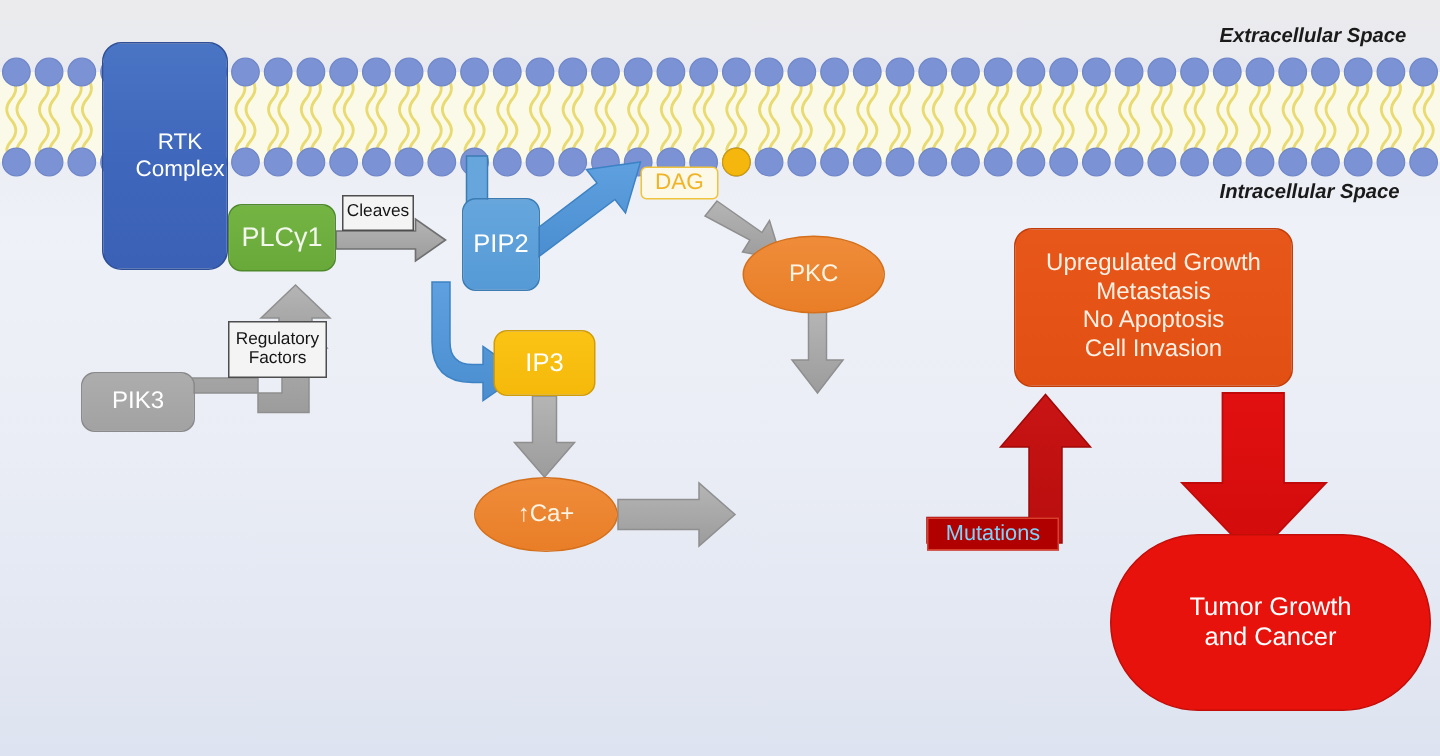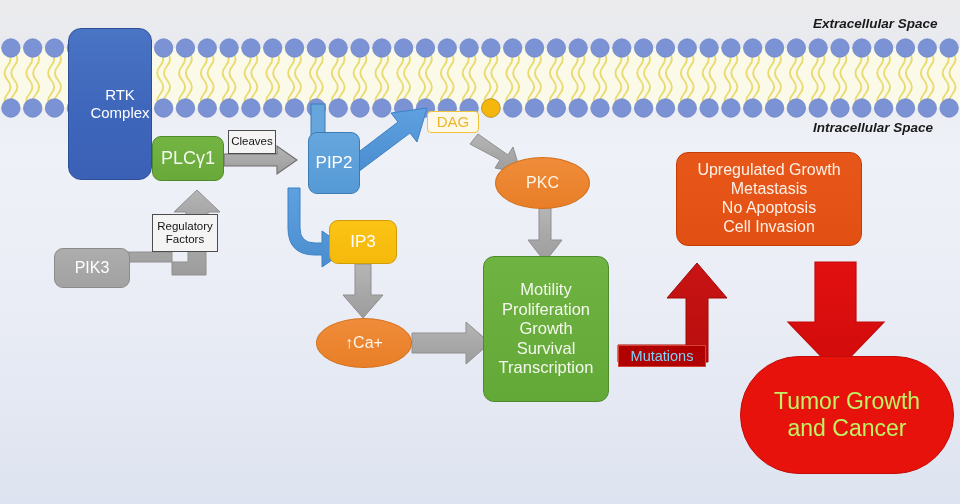--- a/index.html
+++ b/index.html
@@ -94,22 +94,22 @@
     background: linear-gradient(to bottom, #e8571a 0%, #e24f12 100%);
     border: 1px solid #c33d08;
     border-radius: 12px;
     color: #fdf1e6;
     font-size: 16px;
   }
   .tumor {
     background: #e8120c;
     border: 1px solid #c20d08;
     border-radius: 78px;
-    color: #bef264;
-    font-size: 23px;
+    color: #ffffff;
+    font-size: 17px;
   }
 
   
   .space-label {
     position: absolute;
     font-style: italic;
     font-weight: bold;
     font-size: 13.5px;
     color: #1a1a1a;
   }
@@ -409,29 +409,24 @@
 
   <div class="node ellipse" style="left:316px; top:318px; width:96px; height:50px;">↑Ca+</div>
 
   <div class="node ellipse" style="left:495px; top:157px; width:95px; height:52px;">PKC</div>
 
   <div class="node pik3 rbox" style="left:54px; top:248px; width:76px; height:40px;">PIK3</div>
 
   <div class="callout" style="left:152px; top:214px; width:66px; height:38px;">Regulatory
 Factors</div>
 
-  <div class="node motility" style="left:483px; top:256px; width:126px; height:146px;">Motility
-Proliferation
-Growth
-Survival
-Transcription</div>
 
   <div class="mut-label" style="left:618px; top:345px; width:88px; height:22px;">Mutations</div>
 
-  <div class="node upreg" style="left:676px; top:152px; width:186px; height:94px;">Upregulated Growth
+  <div class="node upreg" style="left:676px; top:152px; width:186px; height:106px;">Upregulated Growth
 Metastasis
 No Apoptosis
 Cell Invasion</div>
 
   <div class="node tumor" style="left:740px; top:356px; width:214px; height:118px;">Tumor Growth
 and Cancer</div>
 
 </div>
 
 </body></html>

